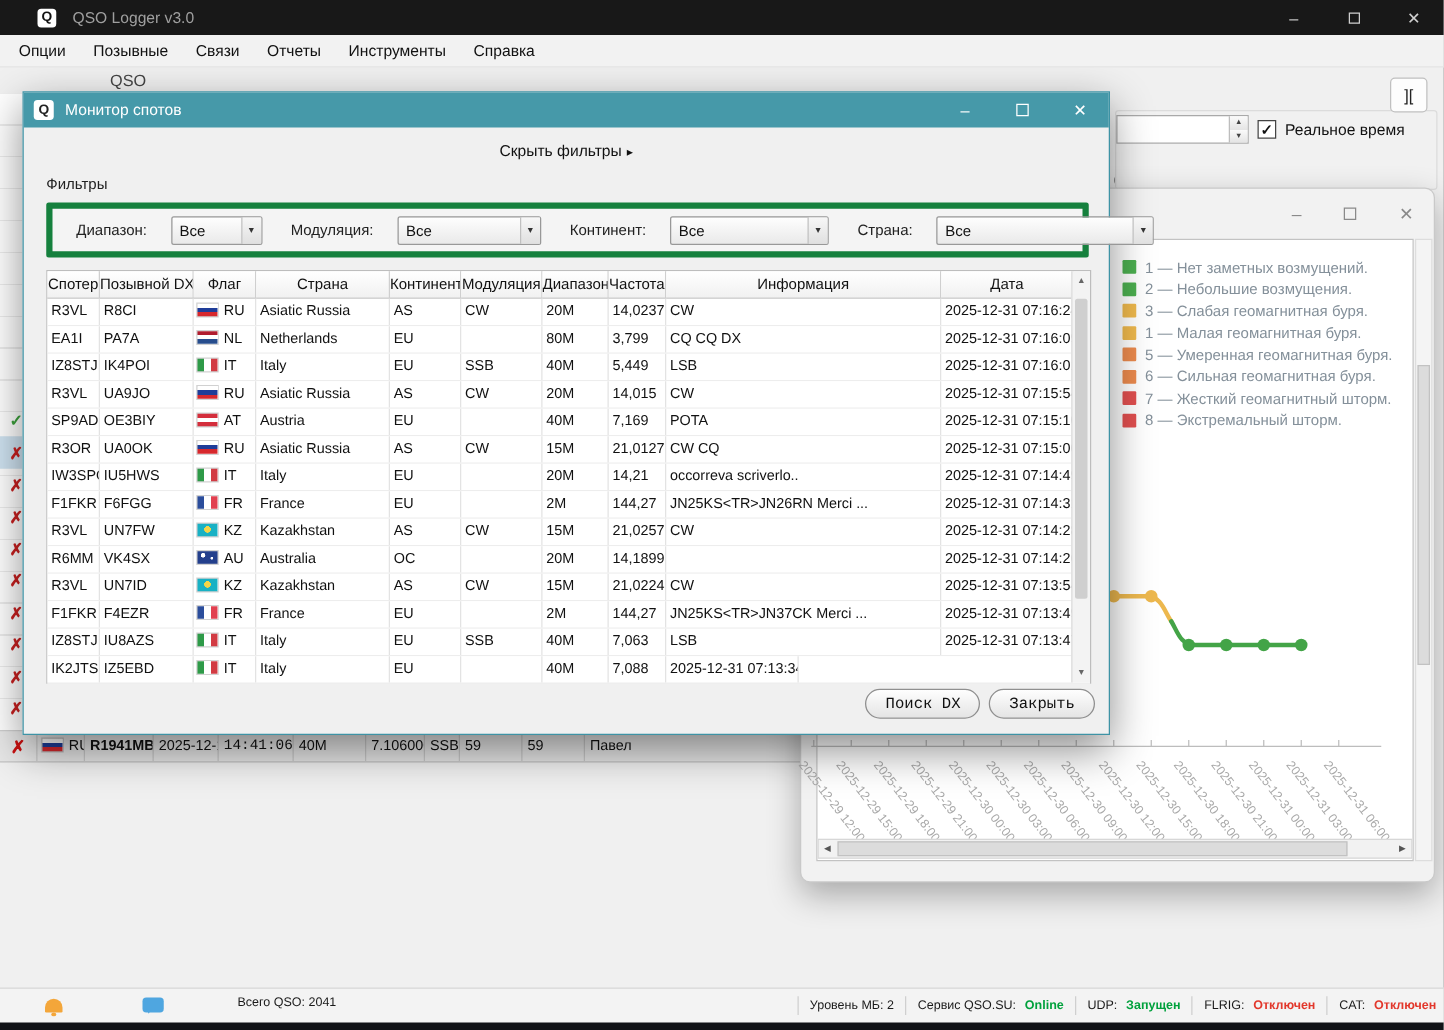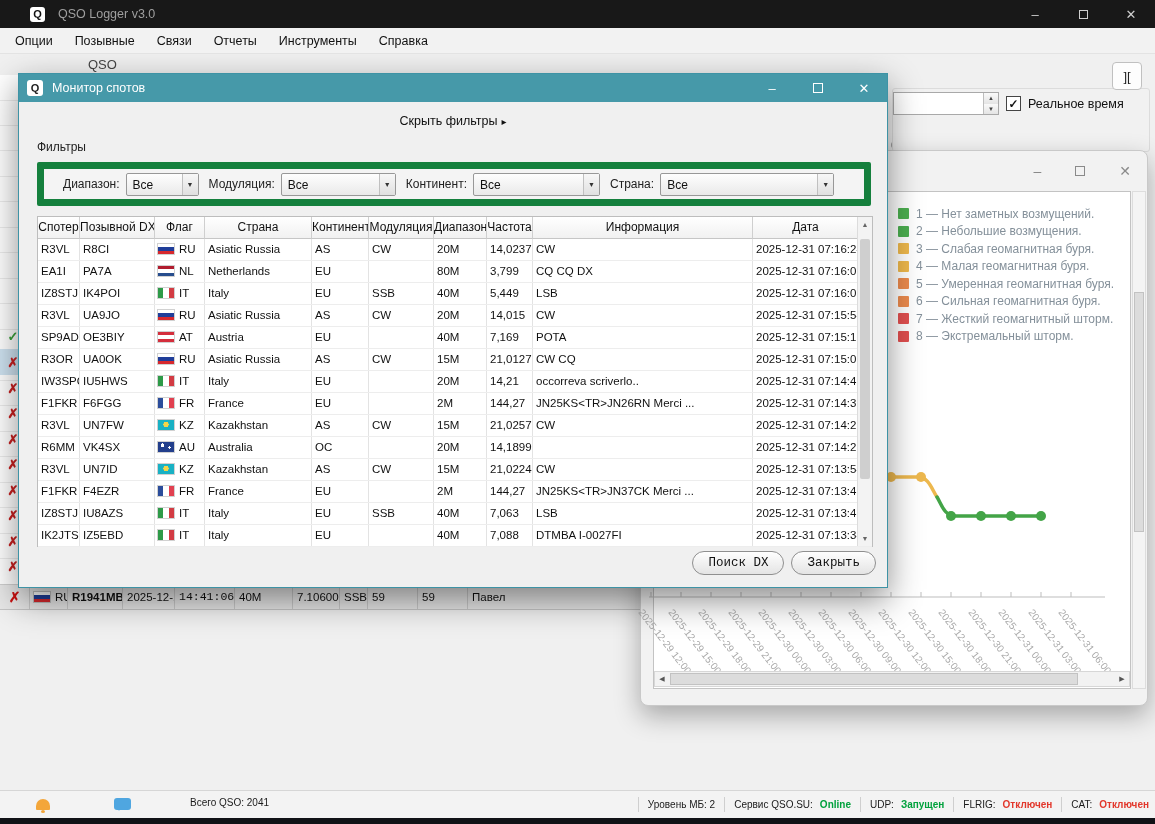--- a/index.html
+++ b/index.html
@@ -68,21 +68,21 @@
   .dialog{position:absolute;left:18px;top:73px;width:870px;height:515px;background:#f0f0f0;border:1px solid #3e93a5;box-shadow:0 12px 32px rgba(0,0,0,.45);z-index:30}
   .dlg-title{position:absolute;left:0;top:0;width:100%;height:28px;background:#4699a9;display:flex;align-items:center}
   .dlg-qbadge{width:16px;height:16px;background:#fff;border-radius:3px;color:#222;font-weight:bold;font-size:11px;display:flex;align-items:center;justify-content:center;margin-left:8px}
   .dlg-title-text{color:#fff;font-size:12.5px;margin-left:9px}
   .dlg-controls{position:absolute;right:0;top:0;height:28px;display:flex}
   .dctl{width:46px;height:28px;display:flex;align-items:center;justify-content:center;color:#fff;font-size:13px}
   .dmaxbox{width:10px;height:10px;border:1px solid #fff}
   .toggle-filters{position:absolute;left:0;top:40px;width:100%;text-align:center;font-size:12.5px;color:#111}
   .toggle-arrow{font-size:10px;margin-left:4px}
   .filters-title{position:absolute;left:18px;top:66px;font-size:12px;color:#222}
-  .filters-box{position:absolute;left:18px;top:88px;width:834px;height:44px;border:7px solid #15803d;background:#f4f4f4;border-radius:2px;display:flex;align-items:center;padding-left:15px;gap:6px}
+  .filters-box{position:absolute;left:18px;top:88px;width:834px;height:44px;border:5px solid #15803d;background:#f4f4f4;border-radius:2px;display:flex;align-items:center;padding-left:15px;gap:19px}
   .flt-label{font-size:12px;color:#222;margin-left:4px}
   .combo{height:23px;border:1px solid #989898;border-radius:2px;background:linear-gradient(#fefefe,#e9e9e9);display:flex;align-items:stretch;flex:0 0 auto}
   .combo .cv{flex:1;font-size:12px;padding:4px 0 0 6px;color:#111;overflow:hidden}
   .combo .ca{width:16px;border-left:1px solid #c0c0c0;background:linear-gradient(#f7f7f7,#e0e0e0);font-size:7px;color:#333;display:flex;align-items:center;justify-content:center}
   .spot-table{position:absolute;left:18px;top:142px;width:836px;height:331px;background:#fff;border:1px solid #bdbdbd}
   .sh{display:flex;height:22px}
   .shc{border-right:1px solid #cfcfcf;border-bottom:1px solid #c6c6c6;background:linear-gradient(#ffffff,#f1f1f1);font-size:12px;color:#111;text-align:center;line-height:21px;white-space:nowrap;overflow:hidden;flex:0 0 auto}
   .srow{display:flex;height:22px;border-bottom:1px solid #ededed;background:#fff}
   .sc{border-right:1px solid #e3e3e3;font-size:11.5px;color:#111;line-height:21px;padding:0 3px;white-space:nowrap;overflow:hidden;flex:0 0 auto}
   .tbl-vscroll{position:absolute;right:0;top:0;width:15px;height:100%;background:#f3f3f3;border-left:1px solid #dcdcdc}
@@ -188,21 +188,21 @@
         <div class="lg-item">
           <span class="lg-sq" style="background: rgb(76, 175, 80);"></span>
           <span class="lg-tx">2 — Небольшие возмущения.</span>
         </div>
         <div class="lg-item">
           <span class="lg-sq" style="background: rgb(239, 185, 77);"></span>
           <span class="lg-tx">3 — Слабая геомагнитная буря.</span>
         </div>
         <div class="lg-item">
           <span class="lg-sq" style="background: rgb(239, 185, 77);"></span>
-          <span class="lg-tx">4 — Малая геомагнитная буря.</span>
+          <span class="lg-tx">1 — Малая геомагнитная буря.</span>
         </div>
         <div class="lg-item">
           <span class="lg-sq" style="background: rgb(236, 139, 78);"></span>
           <span class="lg-tx">5 — Умеренная геомагнитная буря.</span>
         </div>
         <div class="lg-item">
           <span class="lg-sq" style="background: rgb(236, 139, 78);"></span>
           <span class="lg-tx">6 — Сильная геомагнитная буря.</span>
         </div>
         <div class="lg-item">
@@ -479,21 +479,20 @@
           </div>
           <div class="srow">
             <div class="sc" style="width: 42px;">IK2JTS</div>
             <div class="sc" style="width: 75px;">IZ5EBD</div>
             <div class="sc" style="width: 50px;"><span class="flag flag-IT"></span>IT</div>
             <div class="sc" style="width: 107px;">Italy</div>
             <div class="sc" style="width: 57px;">EU</div>
             <div class="sc" style="width: 65px;"></div>
             <div class="sc" style="width: 53px;">40M</div>
             <div class="sc" style="width: 46px;">7,088</div>
-            <div class="sc" style="width: 220px;">DTMBA I-0027FI</div>
             <div class="sc" style="width: 106px;">2025-12-31 07:13:34</div>
           </div>
         </div>
       <div class="tbl-vscroll">
         <div class="sa" style="top:0">▲</div>
         <div class="sthumb"></div>
         <div class="sa" style="bottom:0">▼</div>
       </div>
     </div>
 

